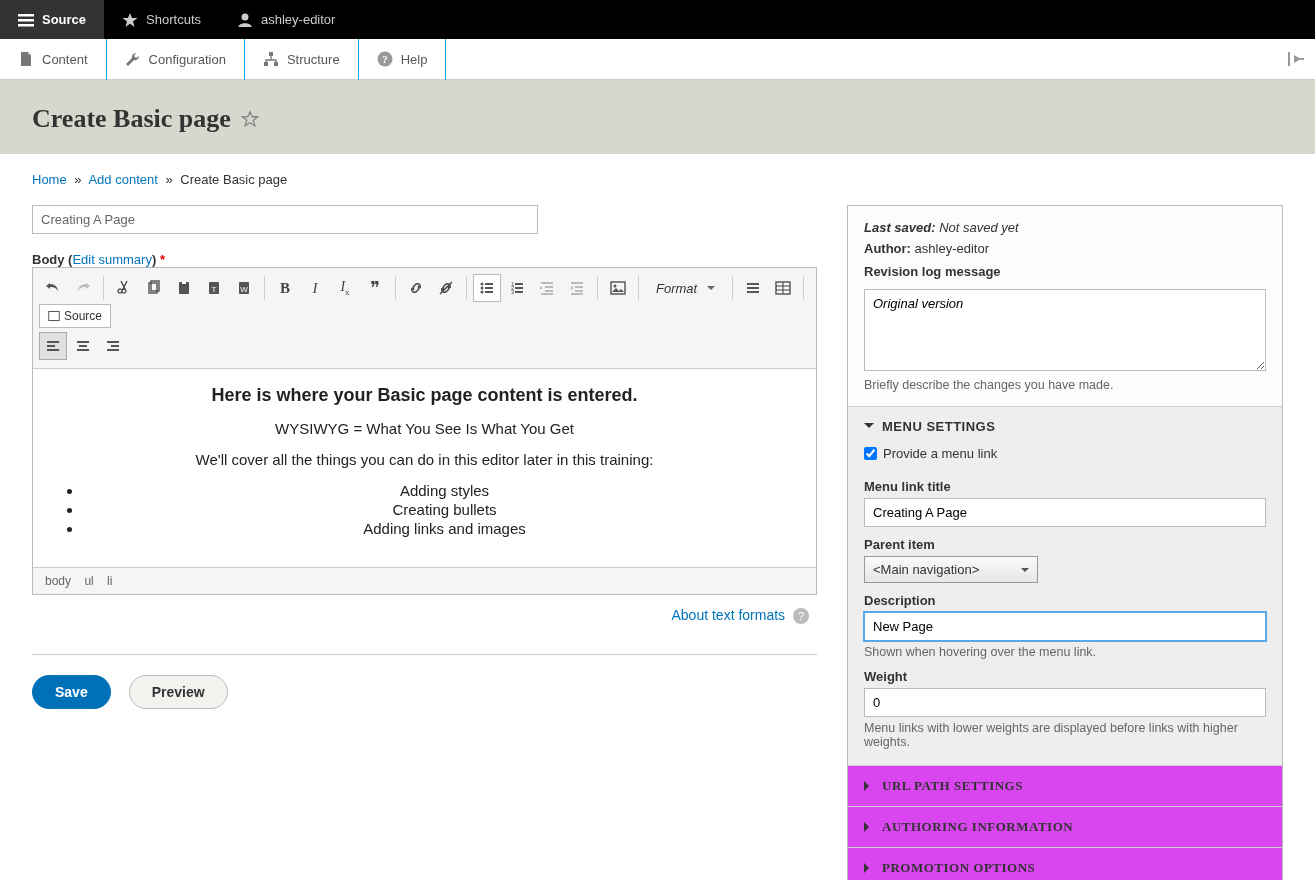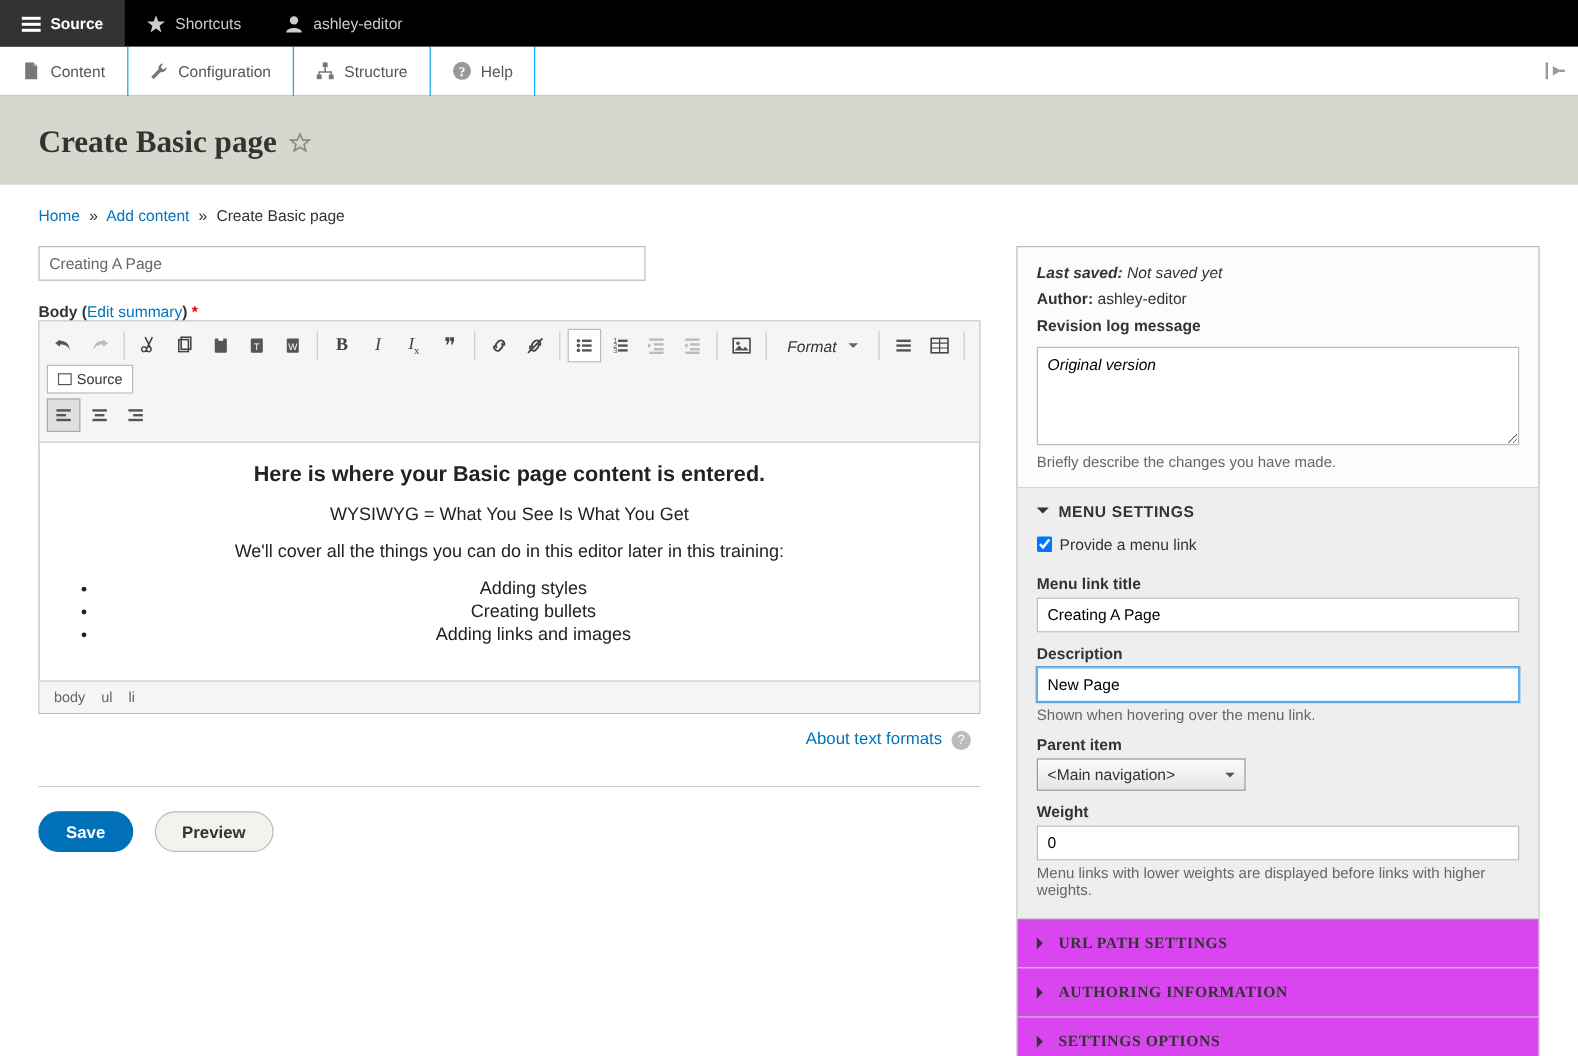--- a/index.html
+++ b/index.html
@@ -388,27 +388,27 @@
           <div class="panel-body">
             <div class="checkbox-row">
               <input type="checkbox" checked="" style="">
               <label>Provide a menu link</label>
             </div>
             <div class="panel-field">
               <label class="form-label">Menu link title</label>
               <input class="panel-input" value="Creating A Page" style="">
             </div>
             <div class="panel-field">
+              <label class="form-label">Parent item</label>
+              <div class="panel-select"><span>&lt;Main navigation&gt;</span></div>
+            </div>
+            <div class="panel-field">
               <label class="form-label">Description</label>
               <input class="panel-input focused" value="New Page" style="">
               <div class="help-text">Shown when hovering over the menu link.</div>
-            </div>
-            <div class="panel-field">
-              <label class="form-label">Parent item</label>
-              <div class="panel-select"><span>&lt;Main navigation&gt;</span></div>
             </div>
             <div class="panel-field">
               <label class="form-label">Weight</label>
               <input class="panel-input" value="0" style="">
               <div class="help-text">Menu links with lower weights are displayed before links with higher weights.</div>
             </div>
           </div>
         </div>
 
         <div class="side-panel collapsed">
@@ -419,19 +419,19 @@
         </div>
         <div class="side-panel collapsed">
           <div class="panel-header">
             <span class="caret right"></span>
             <span>AUTHORING INFORMATION</span>
           </div>
         </div>
         <div class="side-panel collapsed" style="border-bottom:none">
           <div class="panel-header">
             <span class="caret right"></span>
-            <span>SETTINGS OPTIONS</span>
+            <span>PROMOTION OPTIONS</span>
           </div>
         </div>
       </div>
     </div>
   </div>
 </div>
 
 </body></html>

